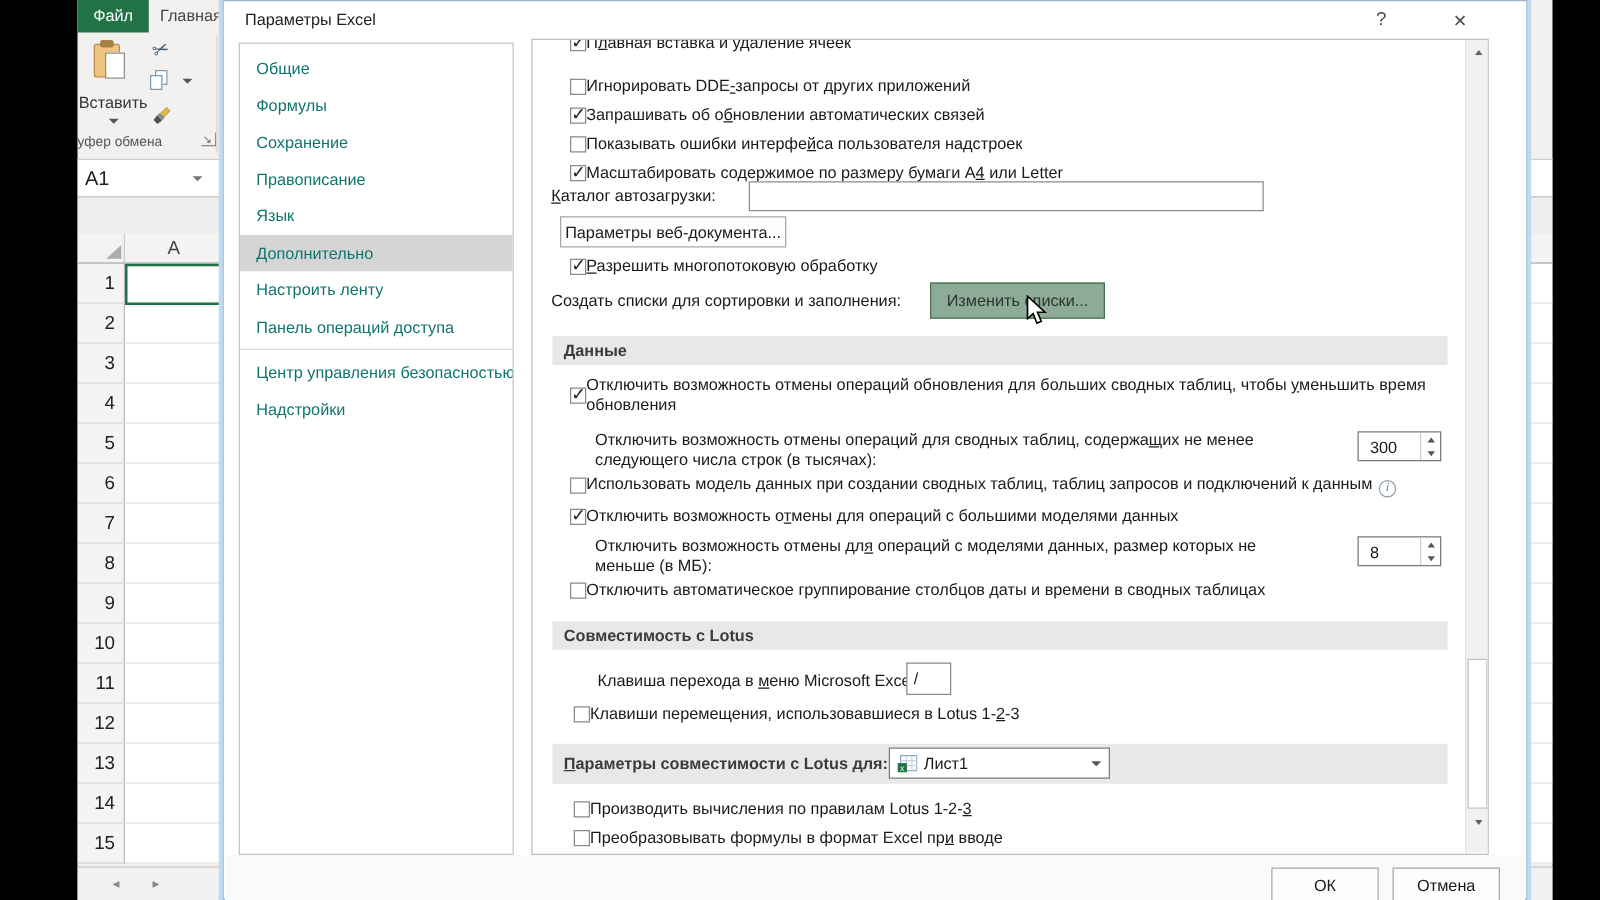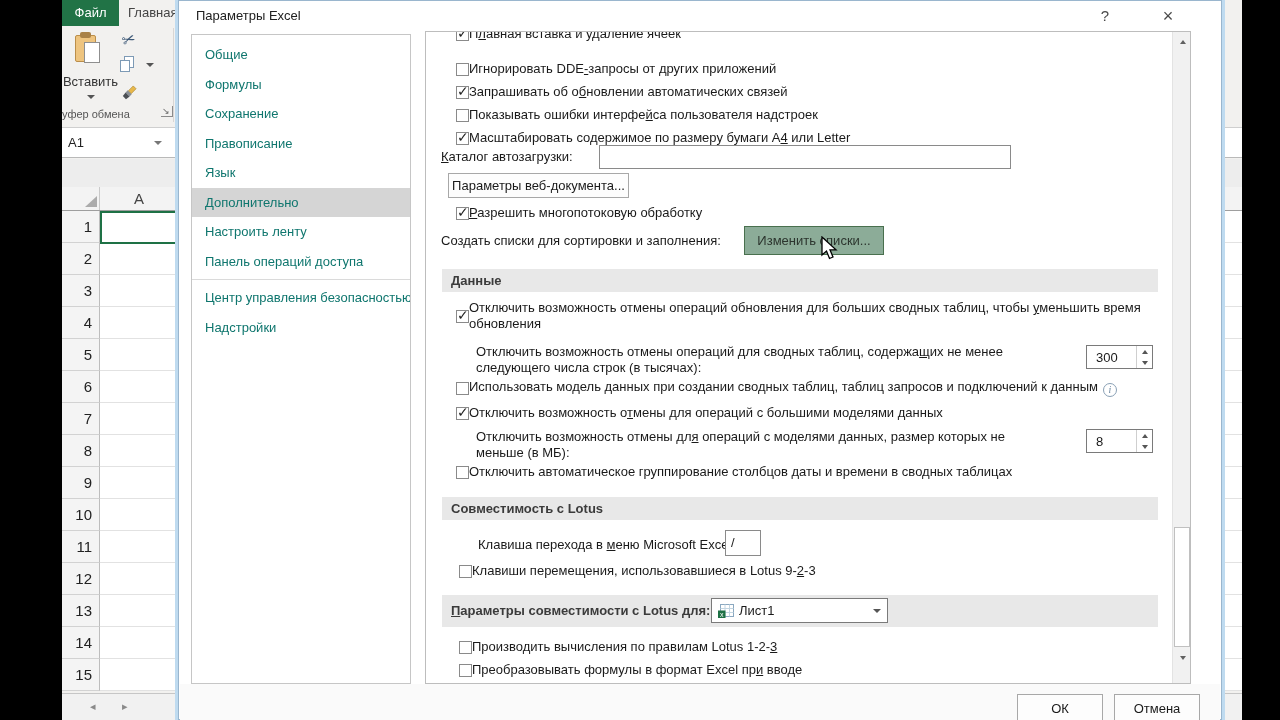--- a/index.html
+++ b/index.html
@@ -108,21 +108,21 @@
         <rect x="6.2" y="8" width="5.6" height="3" fill="#8a8f94"></rect>
         <path d="M6.2 11 h5.6 l-0.6 4.5 h-4.4 z" fill="#4b4f54"></path>
       </g>
     </svg>
 
     <div class="grp-lbl" style="left:0;top:108px">уфер обмена</div>
     <span class="abs" style="left:99px;top:106px;font-size:9px;color:#666;border-right:1px solid #8b8b8b;border-bottom:1px solid #8b8b8b;padding:0 2px 0 1px">↘</span>
     <div class="vsep" style="left:111px;top:28px;height:94px"></div>
 
     <div class="fx-row" style="top:127px">
-      <span class="abs" style="left:6px;top:7px;font-size:13px;color:#222">A1</span>
+      <span class="abs" style="left:6px;top:7px;font-size:16px;color:#222">A1</span>
       <i class="tri td abs" style="left:92px;top:13px;border-top-color:#777"></i>
     </div>
     <div class="band" style="top:159px;height:28px"></div>
 
     <div class="colhdr">
       <span class="abs" style="left:0;top:0;width:38px;height:23px;border-right:1px solid #c9c9c9">
         <i class="tri abs" style="left:23px;top:9px;border-left:12px solid transparent;border-bottom:11px solid #ababab"></i>
       </span>
       <span class="abs hletter" style="left:38px;top:0;width:78px;text-align:center">A</span>
     </div>
@@ -361,21 +361,21 @@
 
       <div class="sect" style="top:465px">Совместимость с Lotus</div>
 
       <div class="sublbl nw" style="left:52px;top:505px"><span>Клавиша перехода в </span><span class="ak">м</span><span>еню Microsoft Excel:</span></div>
       <div class="txt" style="left:299px;top:498px;width:36px;height:26px;line-height:24px">/</div>
 
       <div class="opt-row nw" style="left:33px;top:531px">
         <span class="cb">
             <span class="mk"></span>
           </span>
-        <span><span>Клавиши перемещения, использовавшиеся в Lotus 9-</span><span class="ak">2</span><span>-3</span></span>
+        <span><span>Клавиши перемещения, использовавшиеся в Lotus 1-</span><span class="ak">2</span><span>-3</span></span>
       </div>
 
       <div class="sect" style="top:563px;height:32px;line-height:32px"><span><span class="ak">П</span><span>араметры совместимости с Lotus для:</span></span></div>
       <div class="dd" style="left:285px;top:566px;width:177px;height:25px">
         <svg width="16" height="14" viewBox="0 0 16 14">
           <rect x="2.5" y="0.5" width="13" height="12" fill="#fff" stroke="#8aa8c0"></rect>
           <path d="M2.5 4.5 H15.5 M2.5 8.5 H15.5 M7 0.5 V12.5 M11.5 0.5 V12.5" stroke="#c3d6e2" fill="none"></path>
           <rect x="0" y="6.5" width="7.5" height="7.5" fill="#1e7145"></rect>
           <text x="3.7" y="12.6" font-size="7" fill="#fff" text-anchor="middle" font-family="Liberation Sans, sans-serif">x</text>
         </svg>

